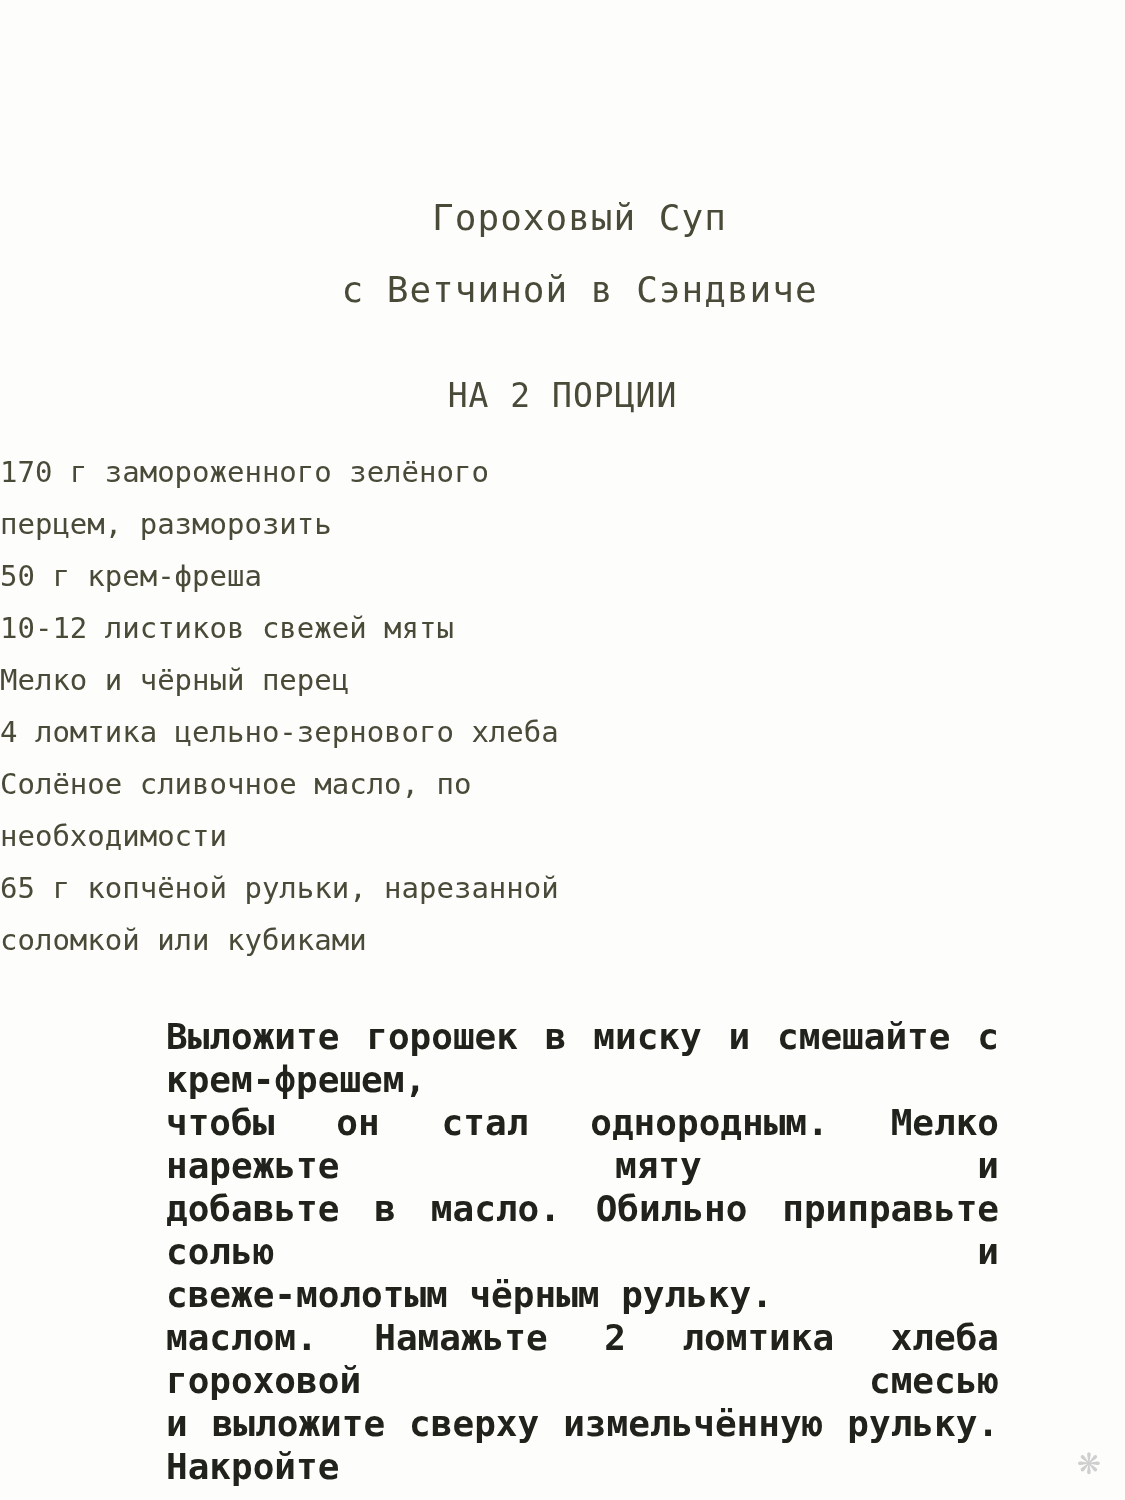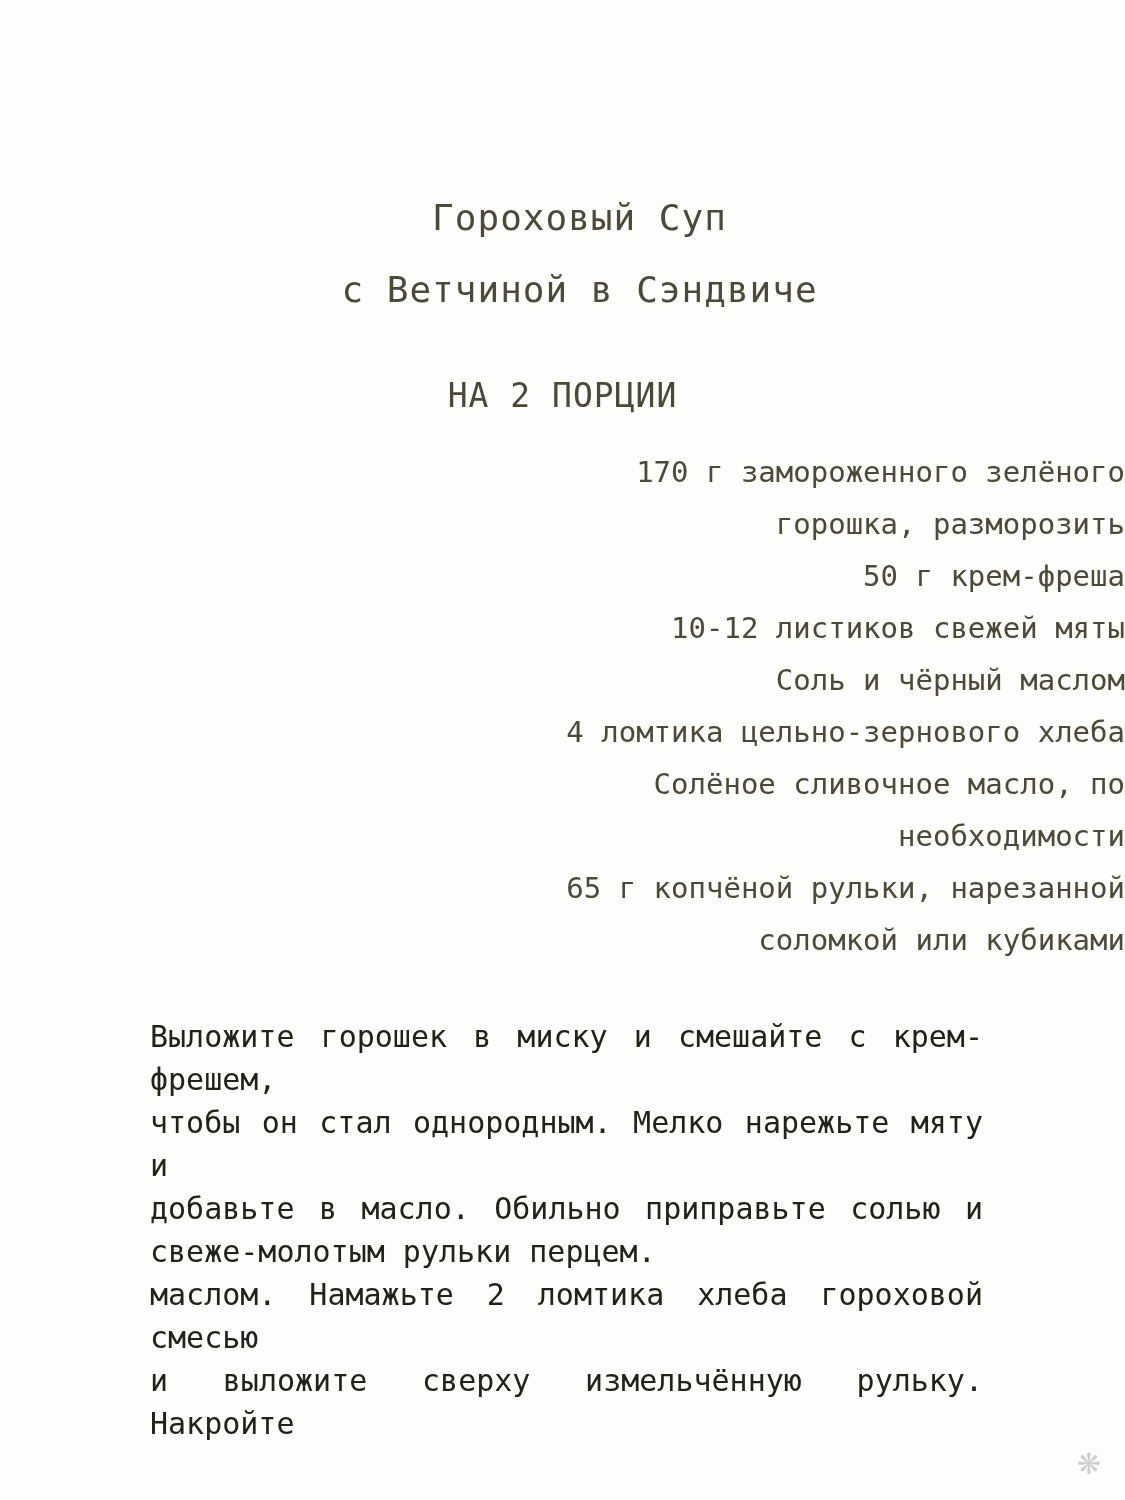--- a/index.html
+++ b/index.html
@@ -25,32 +25,33 @@
     top: 372px; left: 0; width: 100%;
     text-align: center;
     font-size: 33px;
     line-height: 48px;
     color: var(--ink_olive, #4a4a39);
     letter-spacing: 1px;
   }
   .ingredients {
     position: absolute;
     top: 446px; left: 0; width: 100%;
-    text-align: right;
+    text-align: left;
     font-size: 29px;
     line-height: 52px;
     color: var(--ink_olive, #45453a);
   }
   .instructions {
     position: absolute;
-    top: 1015px; left: 150px;
+    top: 1015px; left: 166px;
     width: 833px;
-    font-size: 30px;
+    font-size: 36px;
     line-height: 43px;
     color: var(--ink_dark, #22221c);
+    font-weight: bold;
   }
   .line-j { text-align: justify; text-align-last: justify; }
   .line-l { text-align: left;    text-align-last: left; }
   .indent { padding-left: 18px; }
   .watermark {
     position: absolute;
     top: 1450px; right: 24px;
     display: flex;
     align-items: center;
     gap: 9px;
@@ -72,36 +73,36 @@
 
   <div class="title-block">
     <div>Гороховый Суп</div>
     <div>с Ветчиной в Сэндвиче</div>
   </div>
 
   <div class="servings">НА 2 ПОРЦИИ</div>
 
   <div class="ingredients">
     <div>170 г замороженного зелёного</div>
-    <div>горошка, разморозить</div>
+    <div>перцем, разморозить</div>
     <div>50 г крем-фреша</div>
     <div>10-12 листиков свежей мяты</div>
-    <div>Соль и чёрный маслом</div>
+    <div>Мелко и чёрный перец</div>
     <div>4 ломтика цельно-зернового хлеба</div>
     <div>Солёное сливочное масло, по</div>
     <div>необходимости</div>
     <div>65 г копчёной рульки, нарезанной</div>
     <div>соломкой или кубиками</div>
   </div>
 
   <div class="instructions">
     <div class="line-j">Выложите горошек в миску и смешайте с крем-фрешем,</div>
     <div class="line-j">чтобы он стал однородным. Мелко нарежьте мяту и</div>
     <div class="line-j">добавьте в масло. Обильно приправьте солью и</div>
-    <div class="line-l">свеже-молотым рульки перцем.</div>
+    <div class="line-l">свеже-молотым чёрным рульку.</div>
     <div class="line-j">маслом. Намажьте 2 ломтика хлеба гороховой смесью</div>
     <div class="line-j">и выложите сверху измельчённую рульку. Накройте</div>
   </div>
 
   <div class="watermark">
     <span class="wm-icon">❋</span>
   </div>
 
 </div>
 

